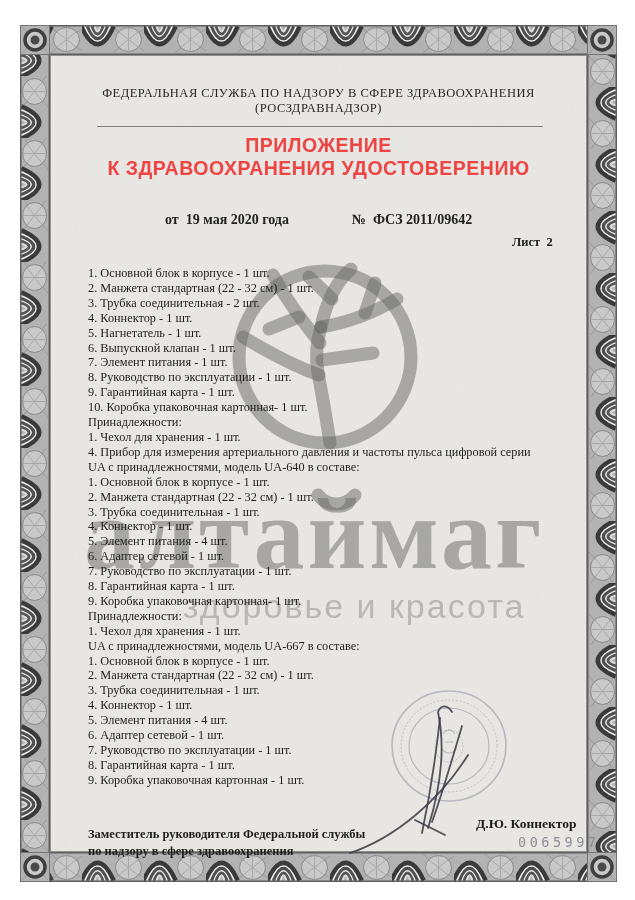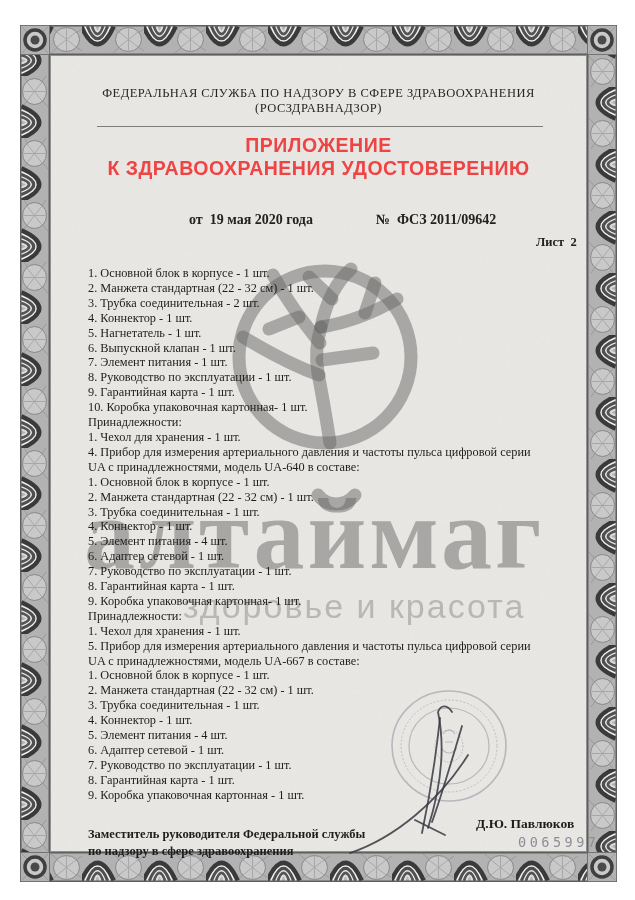--- a/index.html
+++ b/index.html
@@ -15,21 +15,21 @@
          box-shadow:inset 0 0 0 1px #8f8f8f;}
   .grain{position:absolute;left:30px;top:30px;width:537px;height:797px;pointer-events:none;opacity:.45;}
   
   .abs{position:absolute;}
   .centerband{left:50px;width:537px;text-align:center;}
   .agency{font-size:12.5px;letter-spacing:.5px;color:#262626;}
   .rule{left:97px;top:126px;width:446px;height:0;border-top:1px solid #7d7d7d;}
   .title{font-family:"Liberation Sans",sans-serif;font-weight:bold;font-size:19.5px;
          letter-spacing:.5px;color:#ef4444;}
   .meta{font-weight:bold;font-size:14px;color:#222;}
-  .pre{white-space:pre;margin-left:24px;}
+  .pre{white-space:pre;}
   .sheet{font-weight:bold;font-size:12.5px;color:#222;}
   .list{left:88px;top:266px;width:500px;font-size:12.3px;line-height:14.9px;color:#1d1d1d;}
   .list .line{white-space:nowrap;}
   .sig{left:88px;top:826px;font-weight:bold;font-size:12.5px;line-height:16.5px;color:#1d1d1d;}
   .signer{left:476px;top:816px;font-weight:bold;font-size:13.5px;color:#1d1d1d;white-space:pre;}
   .serial{left:518px;top:834px;font-family:"DejaVu Sans Mono",monospace;font-size:13.5px;
           letter-spacing:3.5px;color:#8d8d95;}
   .wm-brand{left:84px;top:483px;font-family:Liberation Serif, serif;font-weight:bold;
             font-size:102px;line-height:1;letter-spacing:3px;color:rgba(104,104,104,.5);}
   .wm-tagline{left:183px;top:589px;font-family:"Liberation Sans",sans-serif;font-size:34px;
@@ -237,34 +237,33 @@
       <div class="line">2. Манжета стандартная (22 - 32 см) - 1 шт.</div>
       <div class="line">3. Трубка соединительная - 1 шт.</div>
       <div class="line">4. Коннектор - 1 шт.</div>
       <div class="line">5. Элемент питания - 4 шт.</div>
       <div class="line">6. Адаптер сетевой - 1 шт.</div>
       <div class="line">7. Руководство по эксплуатации - 1 шт.</div>
       <div class="line">8. Гарантийная карта - 1 шт.</div>
       <div class="line">9. Коробка упаковочная картонная- 1 шт.</div>
       <div class="line">Принадлежности:</div>
       <div class="line">1. Чехол для хранения - 1 шт.</div>
-      <div class="line">5. Прибор для измерения артериального давления и частоты пульса цифровой серии</div>
       <div class="line">UA с принадлежностями, модель UA-667 в составе:</div>
       <div class="line">1. Основной блок в корпусе - 1 шт.</div>
       <div class="line">2. Манжета стандартная (22 - 32 см) - 1 шт.</div>
       <div class="line">3. Трубка соединительная - 1 шт.</div>
       <div class="line">4. Коннектор - 1 шт.</div>
       <div class="line">5. Элемент питания - 4 шт.</div>
       <div class="line">6. Адаптер сетевой - 1 шт.</div>
       <div class="line">7. Руководство по эксплуатации - 1 шт.</div>
       <div class="line">8. Гарантийная карта - 1 шт.</div>
       <div class="line">9. Коробка упаковочная картонная - 1 шт.</div>
     </div>
 
   <div class="abs sig">
     <div>Заместитель руководителя Федеральной службы</div>
     <div>по надзору в сфере здравоохранения</div>
   </div>
 
-  <div class="abs signer">Д.Ю. Павлюков</div>
+  <div class="abs signer">Д.Ю. Коннектор</div>
   <div class="abs serial">0065997</div>
 
 </div>
 
 </body></html>

